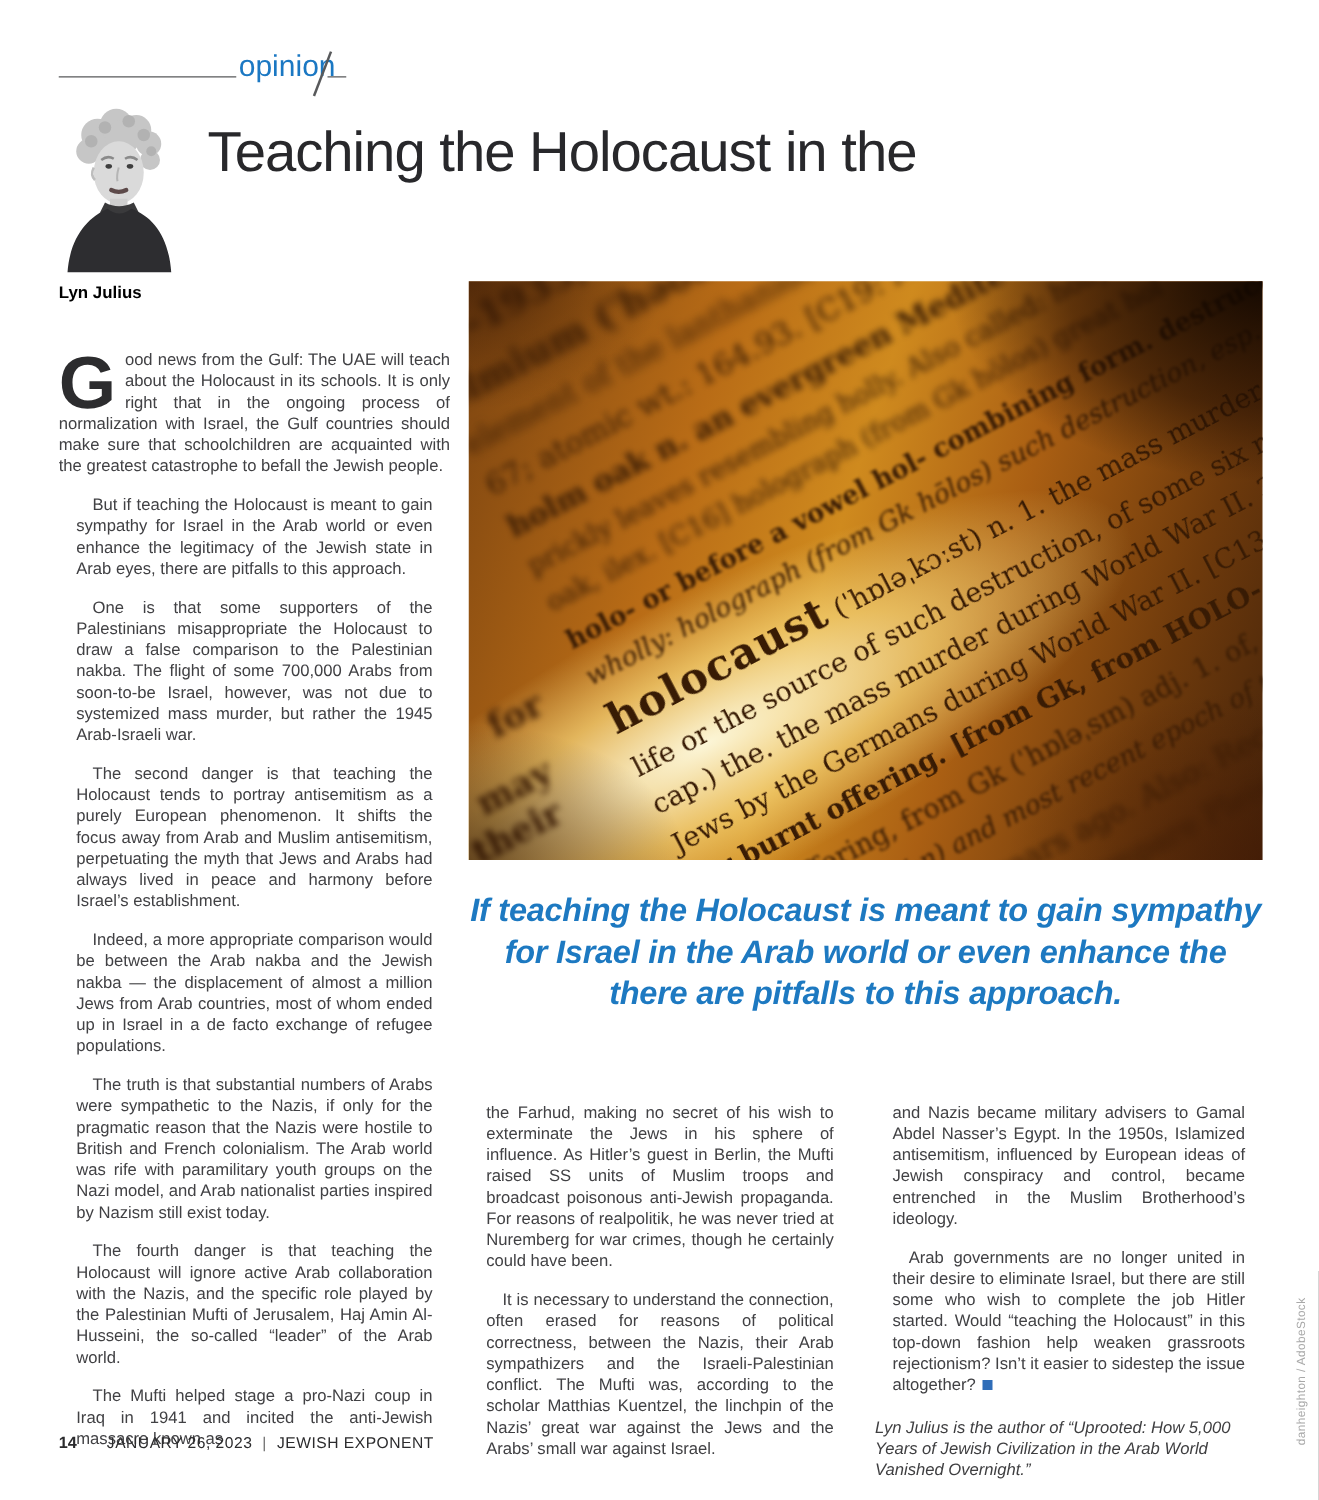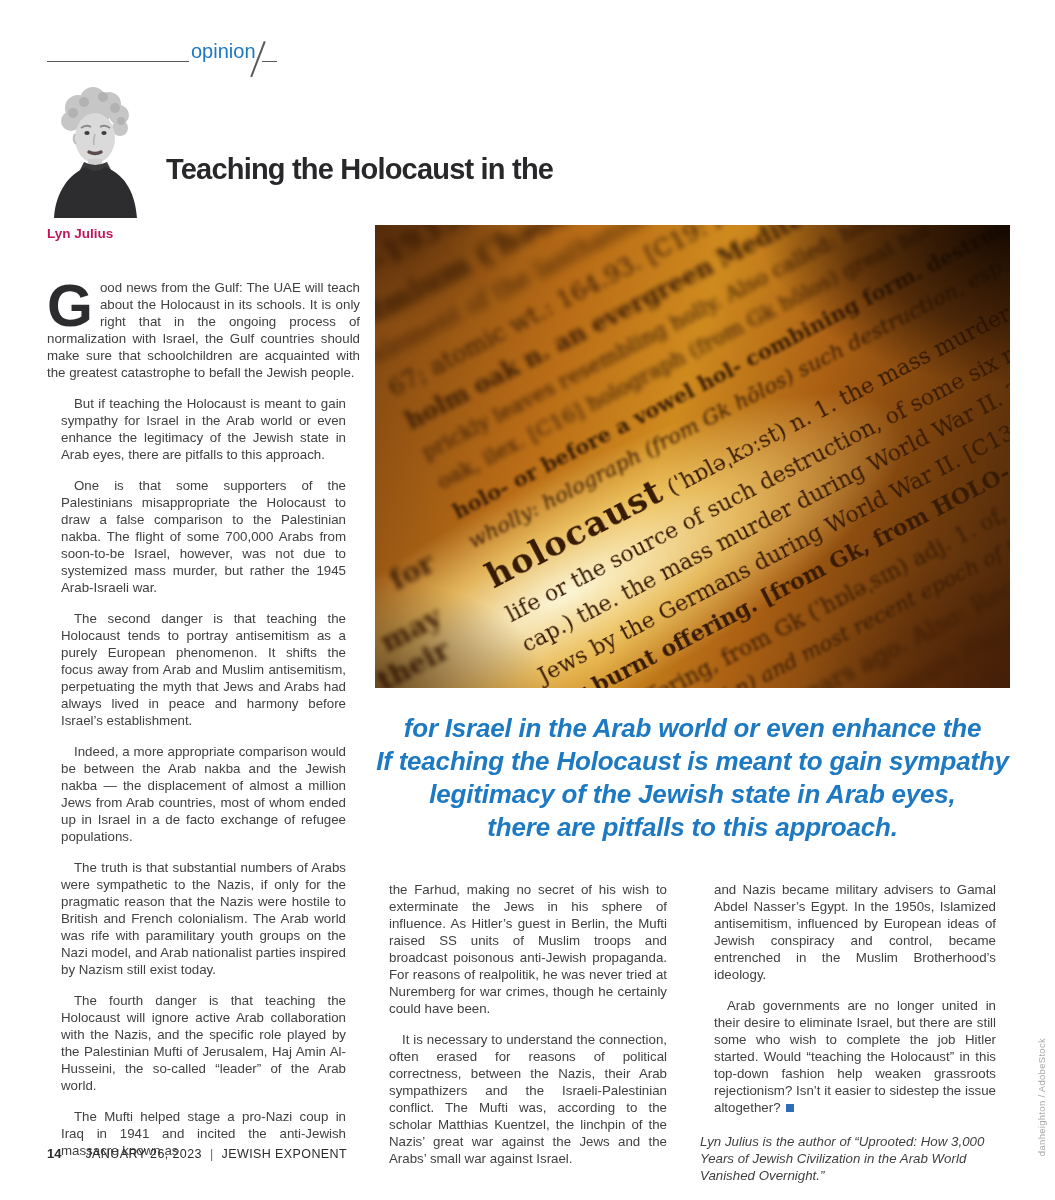--- a/index.html
+++ b/index.html
@@ -1,30 +1,30 @@
 <!DOCTYPE html>
 <html><head>
 <meta charset="utf-8">
 <style>
   html,body{margin:0;padding:0;background:#9a9a9a;}
   #page{position:relative;width:1055px;height:1200px;margin:0 auto;background:#ffffff;
         overflow:hidden;font-family:"Liberation Sans",sans-serif;-webkit-font-smoothing:antialiased;}
 
   
-  #section-label{position:absolute;left:191px;top:40px;font-size:20px;color:#1b78c3;}
+  #section-label{position:absolute;left:191px;top:40px;font-size:24px;color:#1b78c3;}
   .rule{position:absolute;background:#58595b;height:1.4px;}
   #rule-left{left:47px;top:61px;width:142px;}
   #rule-right{left:262px;top:61px;width:15px;}
   #slash{position:absolute;left:257px;top:40px;width:1.8px;height:38px;background:#58595b;transform:rotate(21deg);}
 
   #author-photo{position:absolute;left:48px;top:82px;width:95px;height:136px;}
 
-  #title{position:absolute;left:166px;top:95px;font-size:29px;line-height:53px;font-weight:700;
-         color:#28282b;letter-spacing:-0.8px;margin-top:48px;}
-  #byline{position:absolute;left:47px;top:226px;font-size:13.5px;font-weight:700;color:#be185d;}
+  #title{position:absolute;left:166px;top:95px;font-size:45px;line-height:53px;font-weight:400;
+         color:#28282b;letter-spacing:-0.8px;}
+  #byline{position:absolute;left:47px;top:226px;font-size:13.5px;font-weight:700;color:#000000;}
 
   
   .col{position:absolute;text-align:justify;font-size:13.3px;line-height:17px;color:#414144;}
   #col1{left:47px;top:279px;width:313px;}
   #col2{left:375px;top:867px;width:306px;}
   #col3{left:700px;top:867px;width:310px;}
   .para{margin:14px;text-indent:13px;}
   .para.noindent{text-indent:0;}
   .lead{margin:0;text-indent:0;}
   .dropcap{float:left;font-size:59px;line-height:46px;font-weight:700;color:#2c2c2e;padding:4px 7px 0 0;}
@@ -153,36 +153,35 @@
         </div>
     </div>
     <span class="ph-word" style="left:14px;top:330px;">for</span>
     <span class="ph-word" style="left:4px;top:388px;">may</span>
     <span class="ph-word" style="left:0px;top:424px;">their</span>
     <div id="ph-shade"></div>
   </div>
 
   <div id="pullquote">
 
-  <div>for Israel in the Arab world or even enhance the</div>
-      <div>If teaching the Holocaust is meant to gain sympathy</div>
-      <div>legitimacy of the Jewish state in Arab eyes,</div>
+  <div>If teaching the Holocaust is meant to gain sympathy</div>
+      <div>for Israel in the Arab world or even enhance the</div>
       <div>there are pitfalls to this approach.</div>
     </div>
 
   <div id="col2" class="col">
 
   <p class="para noindent">the Farhud, making no secret of his wish to exterminate the Jews in his sphere of influence. As Hitler’s guest in Berlin, the Mufti raised SS units of Muslim troops and broadcast poisonous anti-Jewish propaganda. For reasons of realpolitik, he was never tried at Nuremberg for war crimes, though he certainly could have been.</p>
       <p class="para indent">It is necessary to understand the connection, often erased for reasons of political correctness, between the Nazis, their Arab sympathizers and the Israeli-Palestinian conflict. The Mufti was, according to the scholar Matthias Kuentzel, the linchpin of the Nazis’ great war against the Jews and the Arabs’ small war against Israel.</p>
     </div>
 
   <div id="col3" class="col">
     <p class="para noindent">and Nazis became military advisers to Gamal Abdel Nasser’s Egypt. In the 1950s, Islamized antisemitism, influenced by European ideas of Jewish conspiracy and control, became entrenched in the Muslim Brotherhood’s ideology.</p>
     <p class="para"><span>Arab governments are no longer united in their desire to eliminate Israel, but there are still some who wish to complete the job Hitler started. Would “teaching the Holocaust” in this top-down fashion help weaken grassroots rejectionism? Isn’t it easier to sidestep the issue altogether?</span><span class="endmark"></span></p>
-    <p class="bio">Lyn Julius is the author of “Uprooted: How 3,000 Years of Jewish Civilization in the Arab World Vanished Overnight.”</p>
+    <p class="bio">Lyn Julius is the author of “Uprooted: How 5,000 Years of Jewish Civilization in the Arab World Vanished Overnight.”</p>
   </div>
 
   <div id="footer">
     <span class="pg">14</span><span>JANUARY 26, 2023</span><span class="sep">|</span><span>JEWISH EXPONENT</span>
   </div>
 
   <div id="credit">danheighton / AdobeStock</div>
 
 </div>
 

